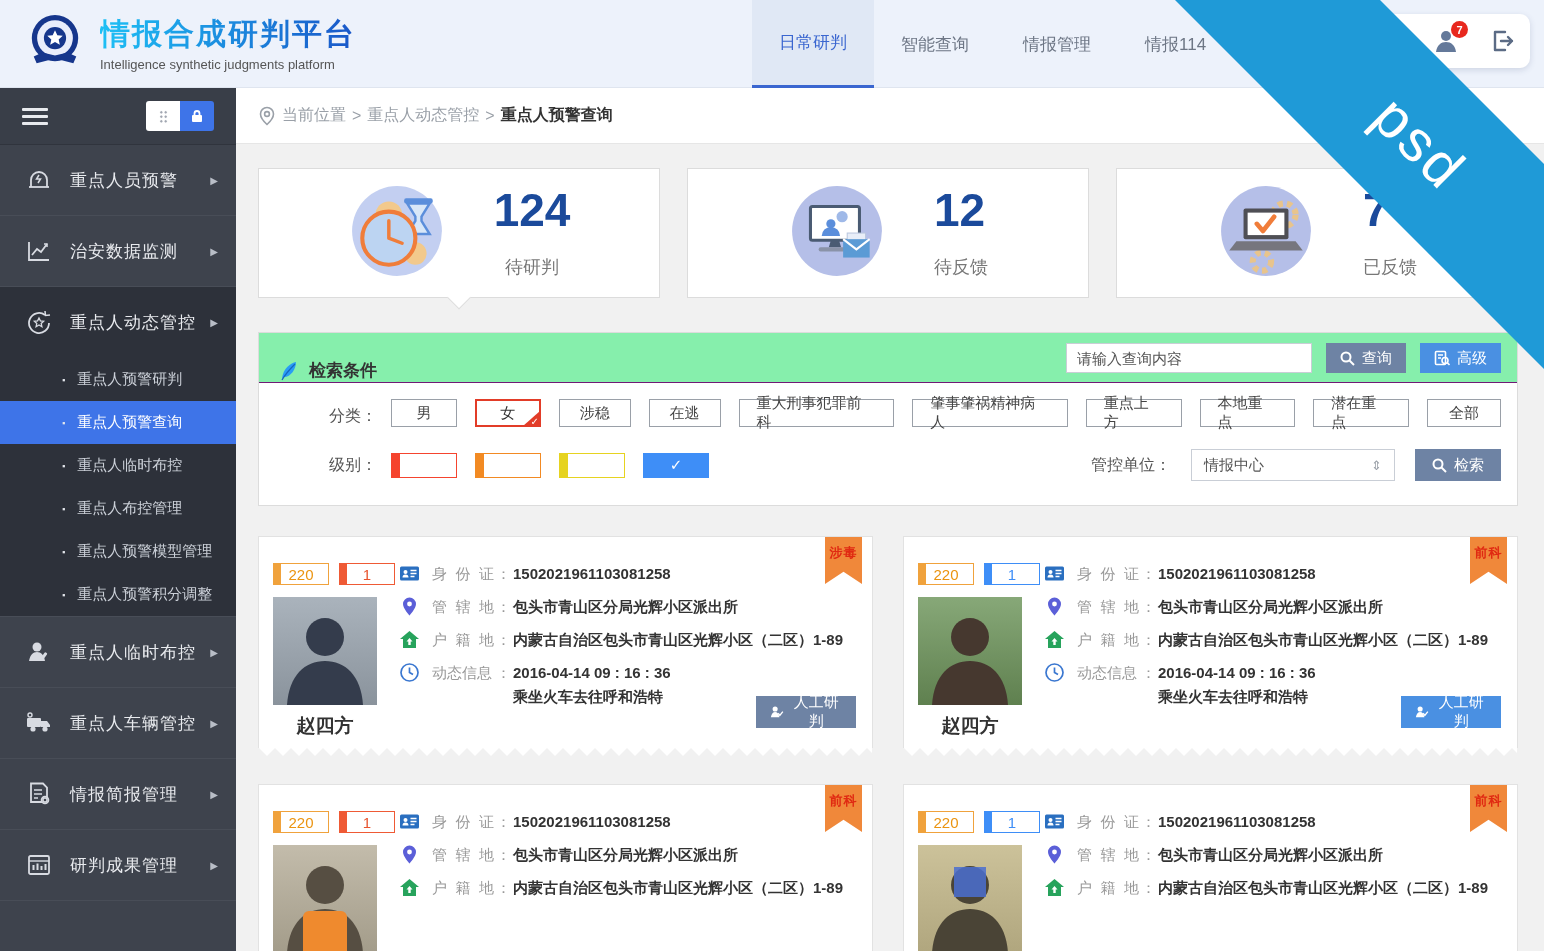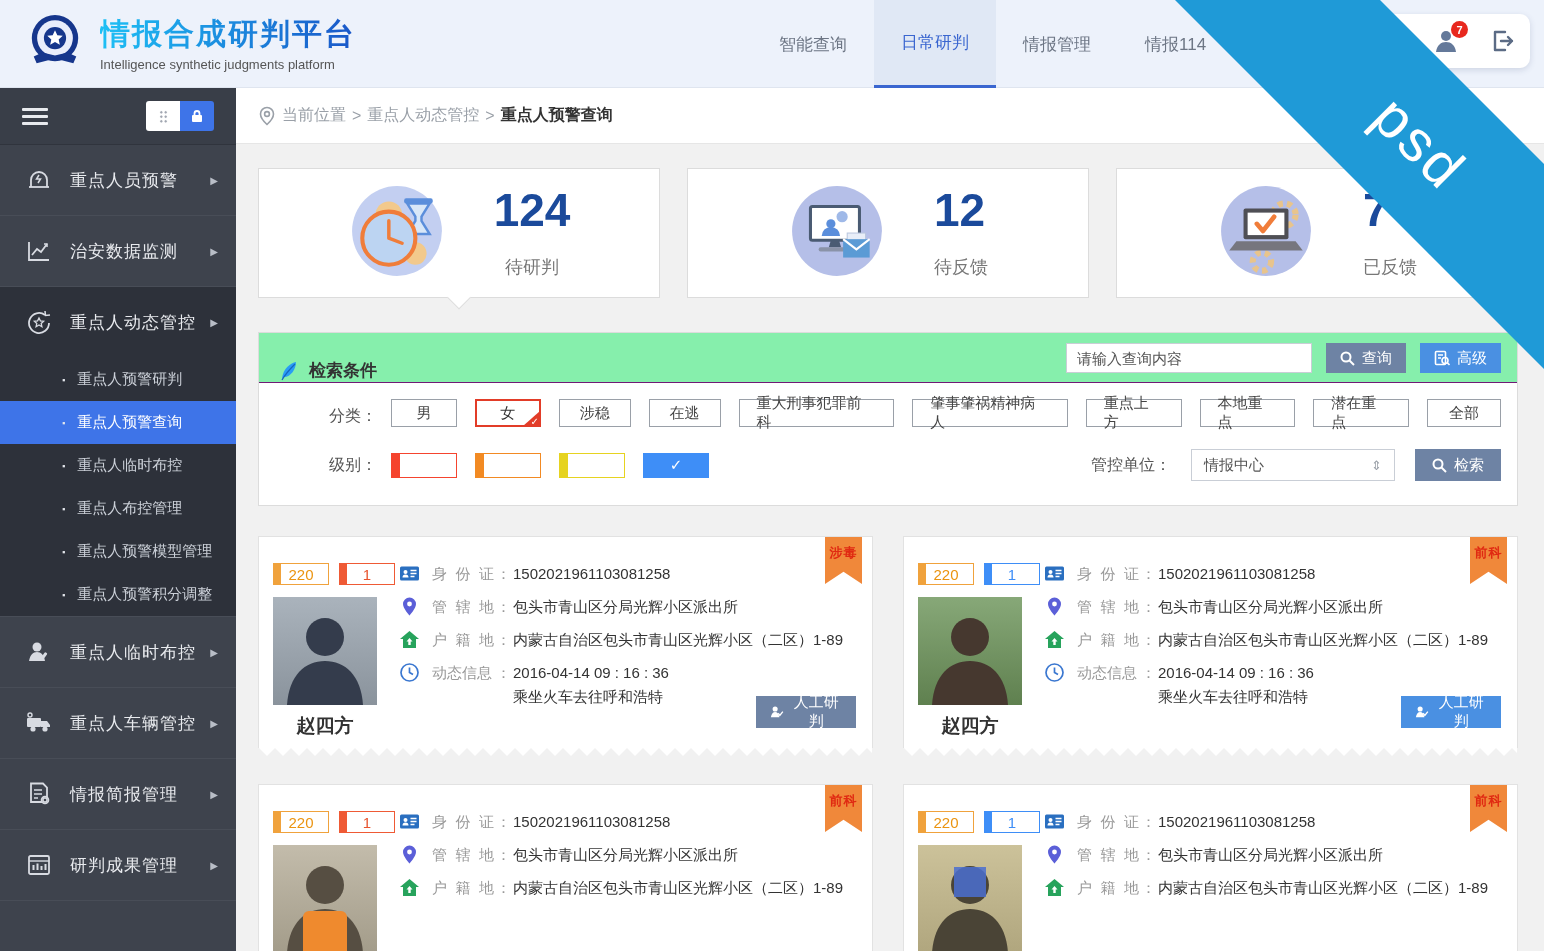--- a/index.html
+++ b/index.html
@@ -98,21 +98,21 @@
   .ph-3 { background:linear-gradient(180deg,#c3bcab,#a39c8a); color:#564e42; }
   .ph-4 { background:linear-gradient(180deg,#ccc29a,#b0a67e); color:#4a4436; }
   .vest { position:absolute; left:30px; top:66px; width:44px; height:42px; background:#ef8a2e; border-radius:6px 6px 0 0; }
   .face-blur { position:absolute; left:36px; top:22px; width:32px; height:30px; background:#4a6fd0; opacity:.85; }
   .pname { position:absolute; left:14px; top:176px; width:104px; text-align:center; font-size:19px; font-weight:bold; color:#333; }
   .rows { position:absolute; left:140px; top:26px; right:14px; }
   .irow { display:flex; align-items:flex-start; margin-bottom:12px; font-size:15px; line-height:21px; }
   .iicon { width:21px; height:21px; flex:none; margin-right:12px; }
   .ilabel { color:#999; width:62px; flex:none; text-align:justify; text-align-last:justify; }
   .icolon { color:#999; margin:0 2px; }
-  .ival { color:#333; font-weight:normal; }
+  .ival { color:#333; font-weight:bold; }
   .iline2 { margin-top:3px; }
   .pcard-btn { position:absolute; right:16px; bottom:20px; width:100px; height:32px; }
   .ribbon { position:absolute; top:0; right:10px; width:37px; height:47px; background:#f0883a; color:#e02a12; font-size:13px; font-weight:bold; text-align:center; padding-top:7px; clip-path:polygon(0 0,100% 0,100% 100%,50% 74%,0 100%); letter-spacing:1px; }
 </style>
 </head>
 <body>
 
 <svg width="0" height="0" style="position:absolute">
   <defs>
     <pattern id="zzpat" width="16" height="8" patternUnits="userSpaceOnUse">
@@ -135,22 +135,22 @@
         <path d="M30 19 l2.4 5 5.6 .6 -4.2 3.8 1.2 5.6 -5 -3 -5 3 1.2 -5.6 -4.2 -3.8 5.6 -.6 Z" fill="#fff"></path>
         <path d="M8 46 l9-4 13 3 13-3 9 4 -3 7 -19-5 -19 5 Z" fill="#16368c"></path>
       </svg>
     </span>
     <div>
       <div class="brand-title">情报合成研判平台</div>
       <div class="brand-sub">Intelligence synthetic judgments platform</div>
     </div>
   </div>
   <div class="main-nav">
+    <div class="nav-item active">日常研判</div>
     <div class="nav-item">智能查询</div>
-    <div class="nav-item active">日常研判</div>
     <div class="nav-item">情报管理</div>
     <div class="nav-item">情报114</div>
     <div class="nav-item">专题研判</div>
   </div>
   <div class="header-pill">
     <span class="pill-icon">
       <svg width="26" height="26" viewBox="0 0 26 26" fill="none" stroke="#5b6b85" stroke-width="2.4" stroke-linecap="round" stroke-linejoin="round">
         <path d="M9 4 L4 9 L9 14"></path>
           <path d="M4 9 H16 a5.5 5.5 0 0 1 0 11 h-3"></path>
       </svg>

